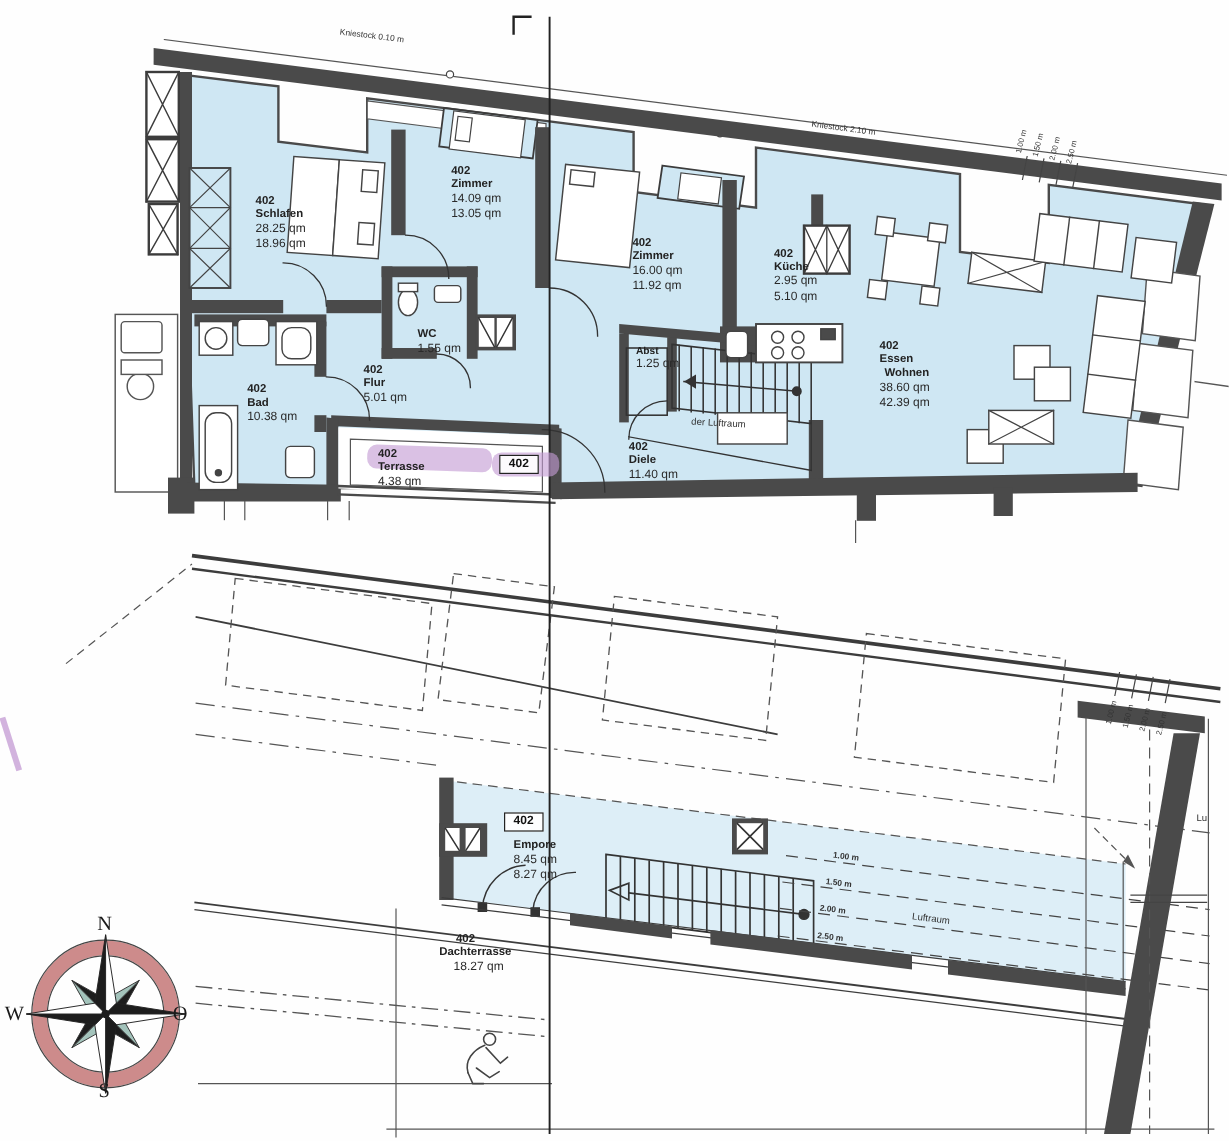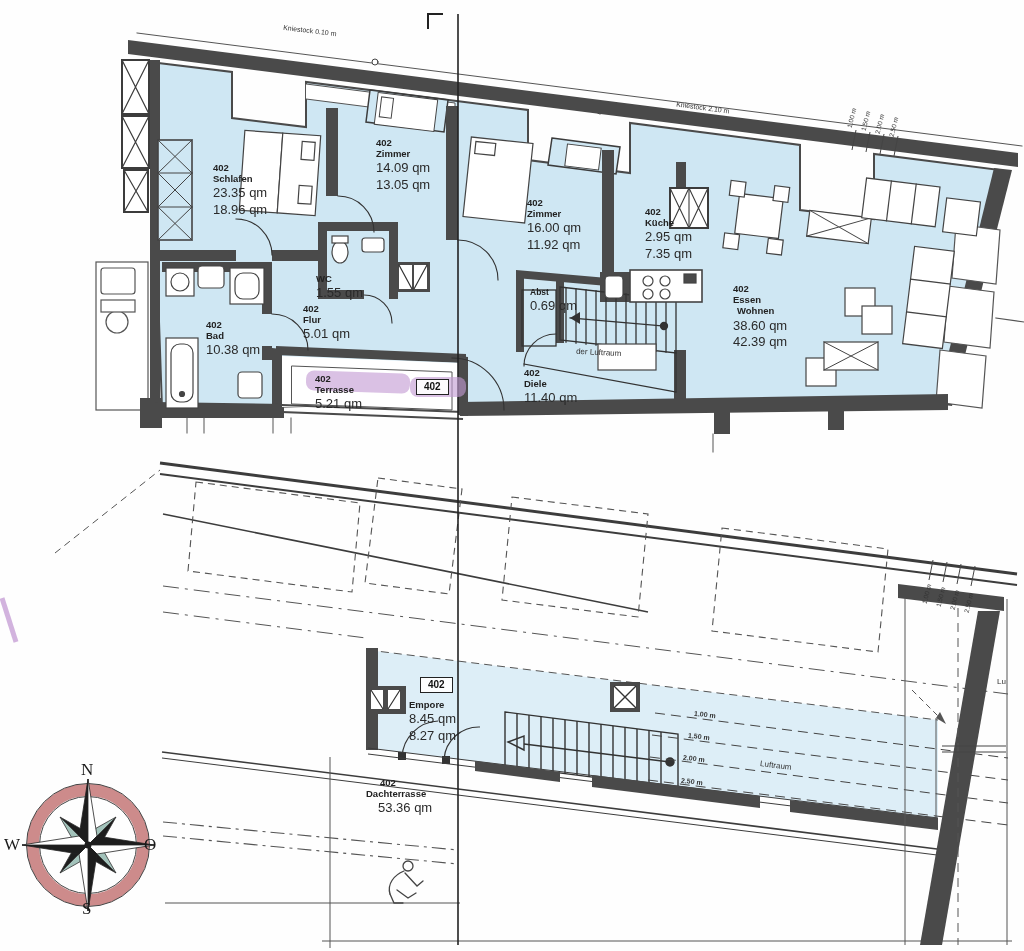--- a/index.html
+++ b/index.html
@@ -1,21 +1,21 @@
 <!DOCTYPE html>
 <html><head>
 <meta charset="utf-8">
 <style>
   html,body{margin:0;padding:0;background:#fff;}
   .canvas{position:relative;width:1024px;height:951px;background:#fefefe;overflow:hidden;
           font-family:"Liberation Sans",sans-serif;}
   svg{position:absolute;left:0;top:0;}
   .lbl{position:absolute;z-index:5;font:bold 9.5px/1.18 "Liberation Sans",sans-serif;
        color:#222;white-space:nowrap;}
-  .lbl .area{display:block;font-weight:normal;font-size:13px;color:#2a2a2a;margin-top:1px;}
+  .lbl .area{display:block;font-weight:normal;font-size:10px;color:#2a2a2a;margin-top:1px;}
   .lbl .nm{display:block;}
   .tiny{font:normal 7px/1 "Liberation Sans",sans-serif;color:#333;}
   .rot{transform-origin:0 100%;}
   .badge{position:absolute;z-index:6;border:1.5px solid #222;background:rgba(255,255,255,.92);
          font:bold 10px/12px "Liberation Sans",sans-serif;color:#111;padding:1px 7px;}
   .hl{position:absolute;z-index:4;background:#c49bd4;opacity:.62;border-radius:8px;}
   .compass-letter{position:absolute;z-index:5;font:normal 17px/1 "Liberation Serif",serif;color:#1a1a1a;}
   .note{font:normal 8px/1 "Liberation Sans",sans-serif;color:#333;}
 </style>
 </head>
@@ -403,91 +403,91 @@
 <div class="lbl tiny" style="left:676px;top:104px;transform:rotate(7.5deg)">Kniestock 2.10 m</div>
 
 <div class="lbl tiny rot" style="left:853px;top:122px;transform:rotate(-76deg);font-size:6.5px">1.00 m</div>
 <div class="lbl tiny rot" style="left:867px;top:125px;transform:rotate(-76deg);font-size:6.5px">1.50 m</div>
 <div class="lbl tiny rot" style="left:881px;top:128px;transform:rotate(-76deg);font-size:6.5px">2.00 m</div>
 <div class="lbl tiny rot" style="left:895px;top:131px;transform:rotate(-76deg);font-size:6.5px">2.50 m</div>
 
 <div class="lbl" style="left:213px;top:162px">
   <span class="nm">402</span>
   <span class="nm">Schlafen</span>
-  <span class="area">23.35 qm</span>
+  <span class="area">28.25 qm</span>
   <span class="area">18.96 qm</span>
 </div>
 <div class="lbl" style="left:376px;top:137px">
   <span class="nm">402</span>
   <span class="nm">Zimmer</span>
   <span class="area">14.09 qm</span>
   <span class="area">13.05 qm</span>
 </div>
 <div class="lbl" style="left:527px;top:197px">
   <span class="nm">402</span>
   <span class="nm">Zimmer</span>
   <span class="area">16.00 qm</span>
   <span class="area">11.92 qm</span>
 </div>
 <div class="lbl" style="left:645px;top:206px">
   <span class="nm">402</span>
   <span class="nm">Küche</span>
   <span class="area">2.95 qm</span>
-  <span class="area">7.35 qm</span>
+  <span class="area">5.10 qm</span>
 </div>
 <div class="lbl" style="left:733px;top:283px">
   <span class="nm">402</span>
   <span class="nm">Essen</span>
   <span class="nm" style="padding-left:4px">Wohnen</span>
   <span class="area">38.60 qm</span>
   <span class="area">42.39 qm</span>
 </div>
 <div class="lbl" style="left:206px;top:319px">
   <span class="nm">402</span>
   <span class="nm">Bad</span>
   <span class="area">10.38 qm</span>
 </div>
-<div class="lbl" style="left:316px;top:273px">
+<div class="lbl" style="left:348px;top:273px">
   <span class="nm">WC</span>
   <span class="area">1.55 qm</span>
 </div>
 <div class="lbl" style="left:303px;top:303px">
   <span class="nm">402</span>
   <span class="nm">Flur</span>
   <span class="area">5.01 qm</span>
 </div>
 <div class="hl" style="left:306px;top:372px;width:104px;height:20px;transform:rotate(2deg)"></div>
 <div class="lbl" style="left:315px;top:373px">
   <span class="nm">402</span>
   <span class="nm">Terrasse</span>
-  <span class="area">5.21 qm</span>
+  <span class="area">4.38 qm</span>
 </div>
 <div class="hl" style="left:410px;top:377px;width:56px;height:20px"></div>
 <div class="badge" style="left:416px;top:379px">402</div>
 <div class="lbl" style="left:524px;top:367px">
   <span class="nm">402</span>
   <span class="nm">Diele</span>
   <span class="area">11.40 qm</span>
 </div>
 <div class="lbl" style="left:530px;top:287px;font-size:8.5px">
   <span class="nm">Abst</span>
-  <span class="area">0.69 qm</span>
+  <span class="area">1.25 qm</span>
 </div>
 <div class="note" style="position:absolute;left:576px;top:349px;transform:rotate(3deg)">der Luftraum</div>
 
 <div class="badge" style="left:420px;top:677px">402</div>
-<div class="lbl" style="left:409px;top:699px">
+<div class="lbl" style="left:428px;top:699px">
   <span class="nm">Empore</span>
   <span class="area">8.45 qm</span>
   <span class="area">8.27 qm</span>
 </div>
 <div class="lbl" style="left:366px;top:777px">
   <span class="nm" style="padding-left:14px">402</span>
   <span class="nm">Dachterrasse</span>
-  <span class="area" style="padding-left:12px">53.36 qm</span>
+  <span class="area" style="padding-left:12px">18.27 qm</span>
 </div>
 <div class="lbl tiny" style="left:694px;top:711px;transform:rotate(7deg);font-weight:bold">1.00 m</div>
 <div class="lbl tiny" style="left:688px;top:733px;transform:rotate(7deg);font-weight:bold">1.50 m</div>
 <div class="lbl tiny" style="left:683px;top:755px;transform:rotate(7deg);font-weight:bold">2.00 m</div>
 <div class="lbl tiny" style="left:681px;top:778px;transform:rotate(7deg);font-weight:bold">2.50 m</div>
 <div class="note" style="position:absolute;left:760px;top:762px;transform:rotate(7deg)">Luftraum</div>
 <div class="note" style="position:absolute;left:997px;top:678px">Lu</div>
 
 <div class="lbl tiny rot" style="left:928px;top:598px;transform:rotate(-76deg);font-size:6.5px">1.00 m</div>
 <div class="lbl tiny rot" style="left:942px;top:601px;transform:rotate(-76deg);font-size:6.5px">1.50 m</div>

